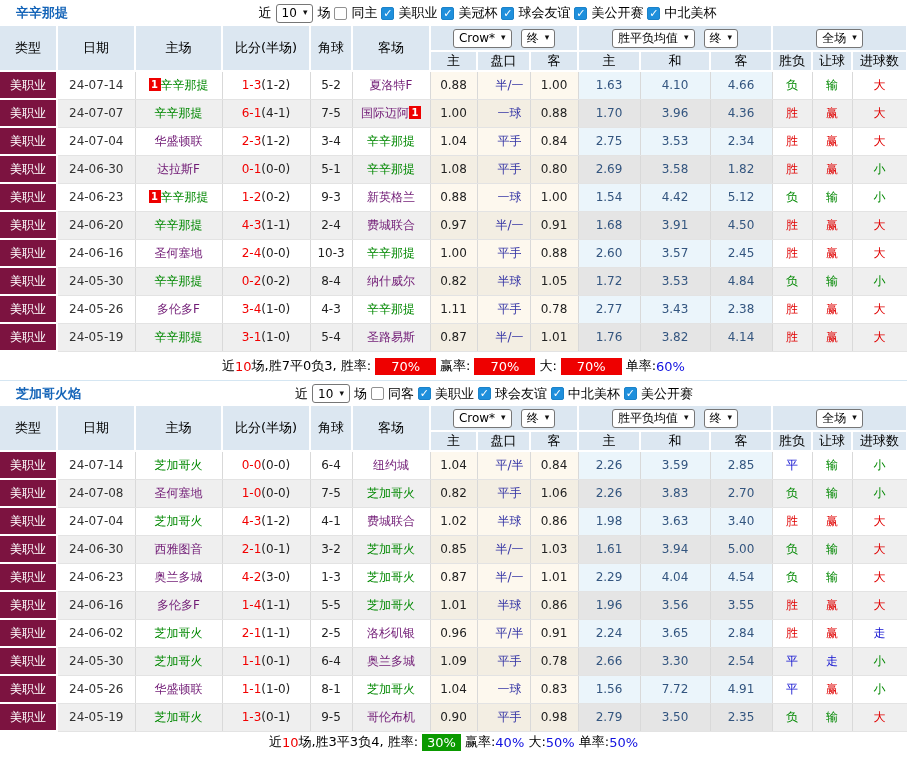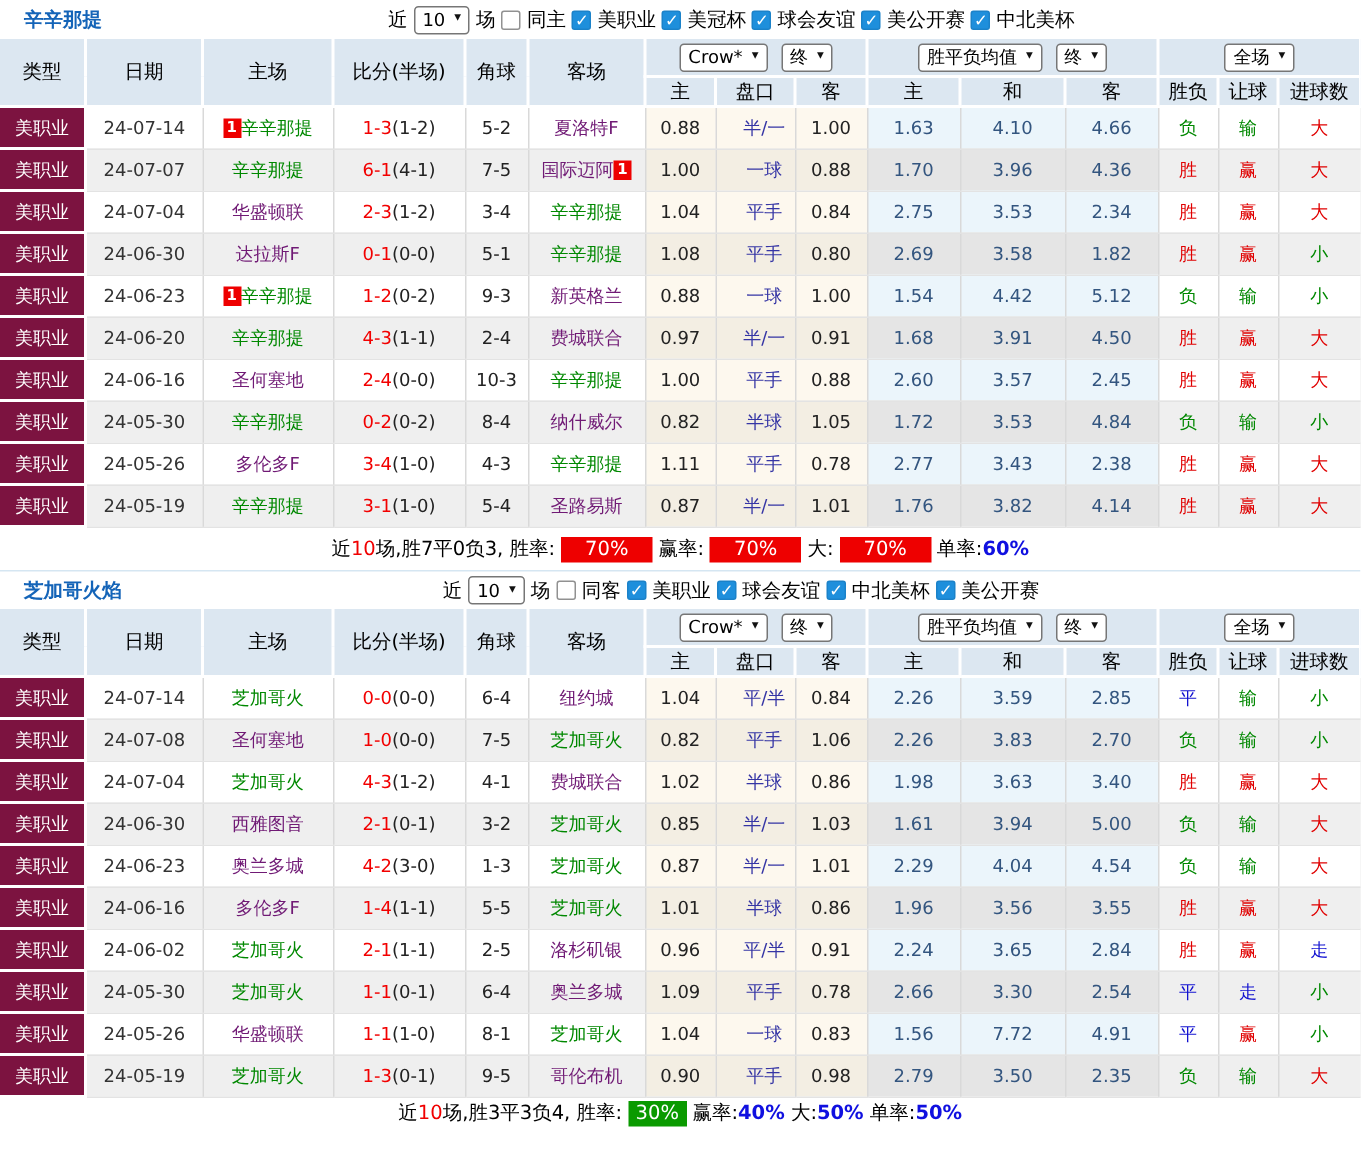--- a/index.html
+++ b/index.html
@@ -62,21 +62,21 @@
   .res-red   { color: #e00000; }
   .res-green { color: #008800; }
   .res-blue  { color: #1010d0; }
 
   
   .summary { display: flex; align-items: center; justify-content: center; font-size: 13px; color: #000; background: #fff; }
   .sec1 .summary { height: 28px; }
   .sec2 .summary { height: 20px; }
   .summary span { white-space: pre; }
   .seg-red  { color: #f00000; }
-  .seg-blue { color: #1010e0; font-weight: bold; }
+  .seg-blue { color: #1010e0; }
   .badge-red   { background: #ee0000; color: #fff; padding: 1px 16px; margin: 0 4px; }
   .badge-green { background: #0a9a00; color: #fff; padding: 1px 5px; margin: 0 4px; }
 </style>
 </head>
 <body>
 
 <div class="panel">
   <div id="sections">
       <div class="section sec1">
         <div class="sec-filter">

